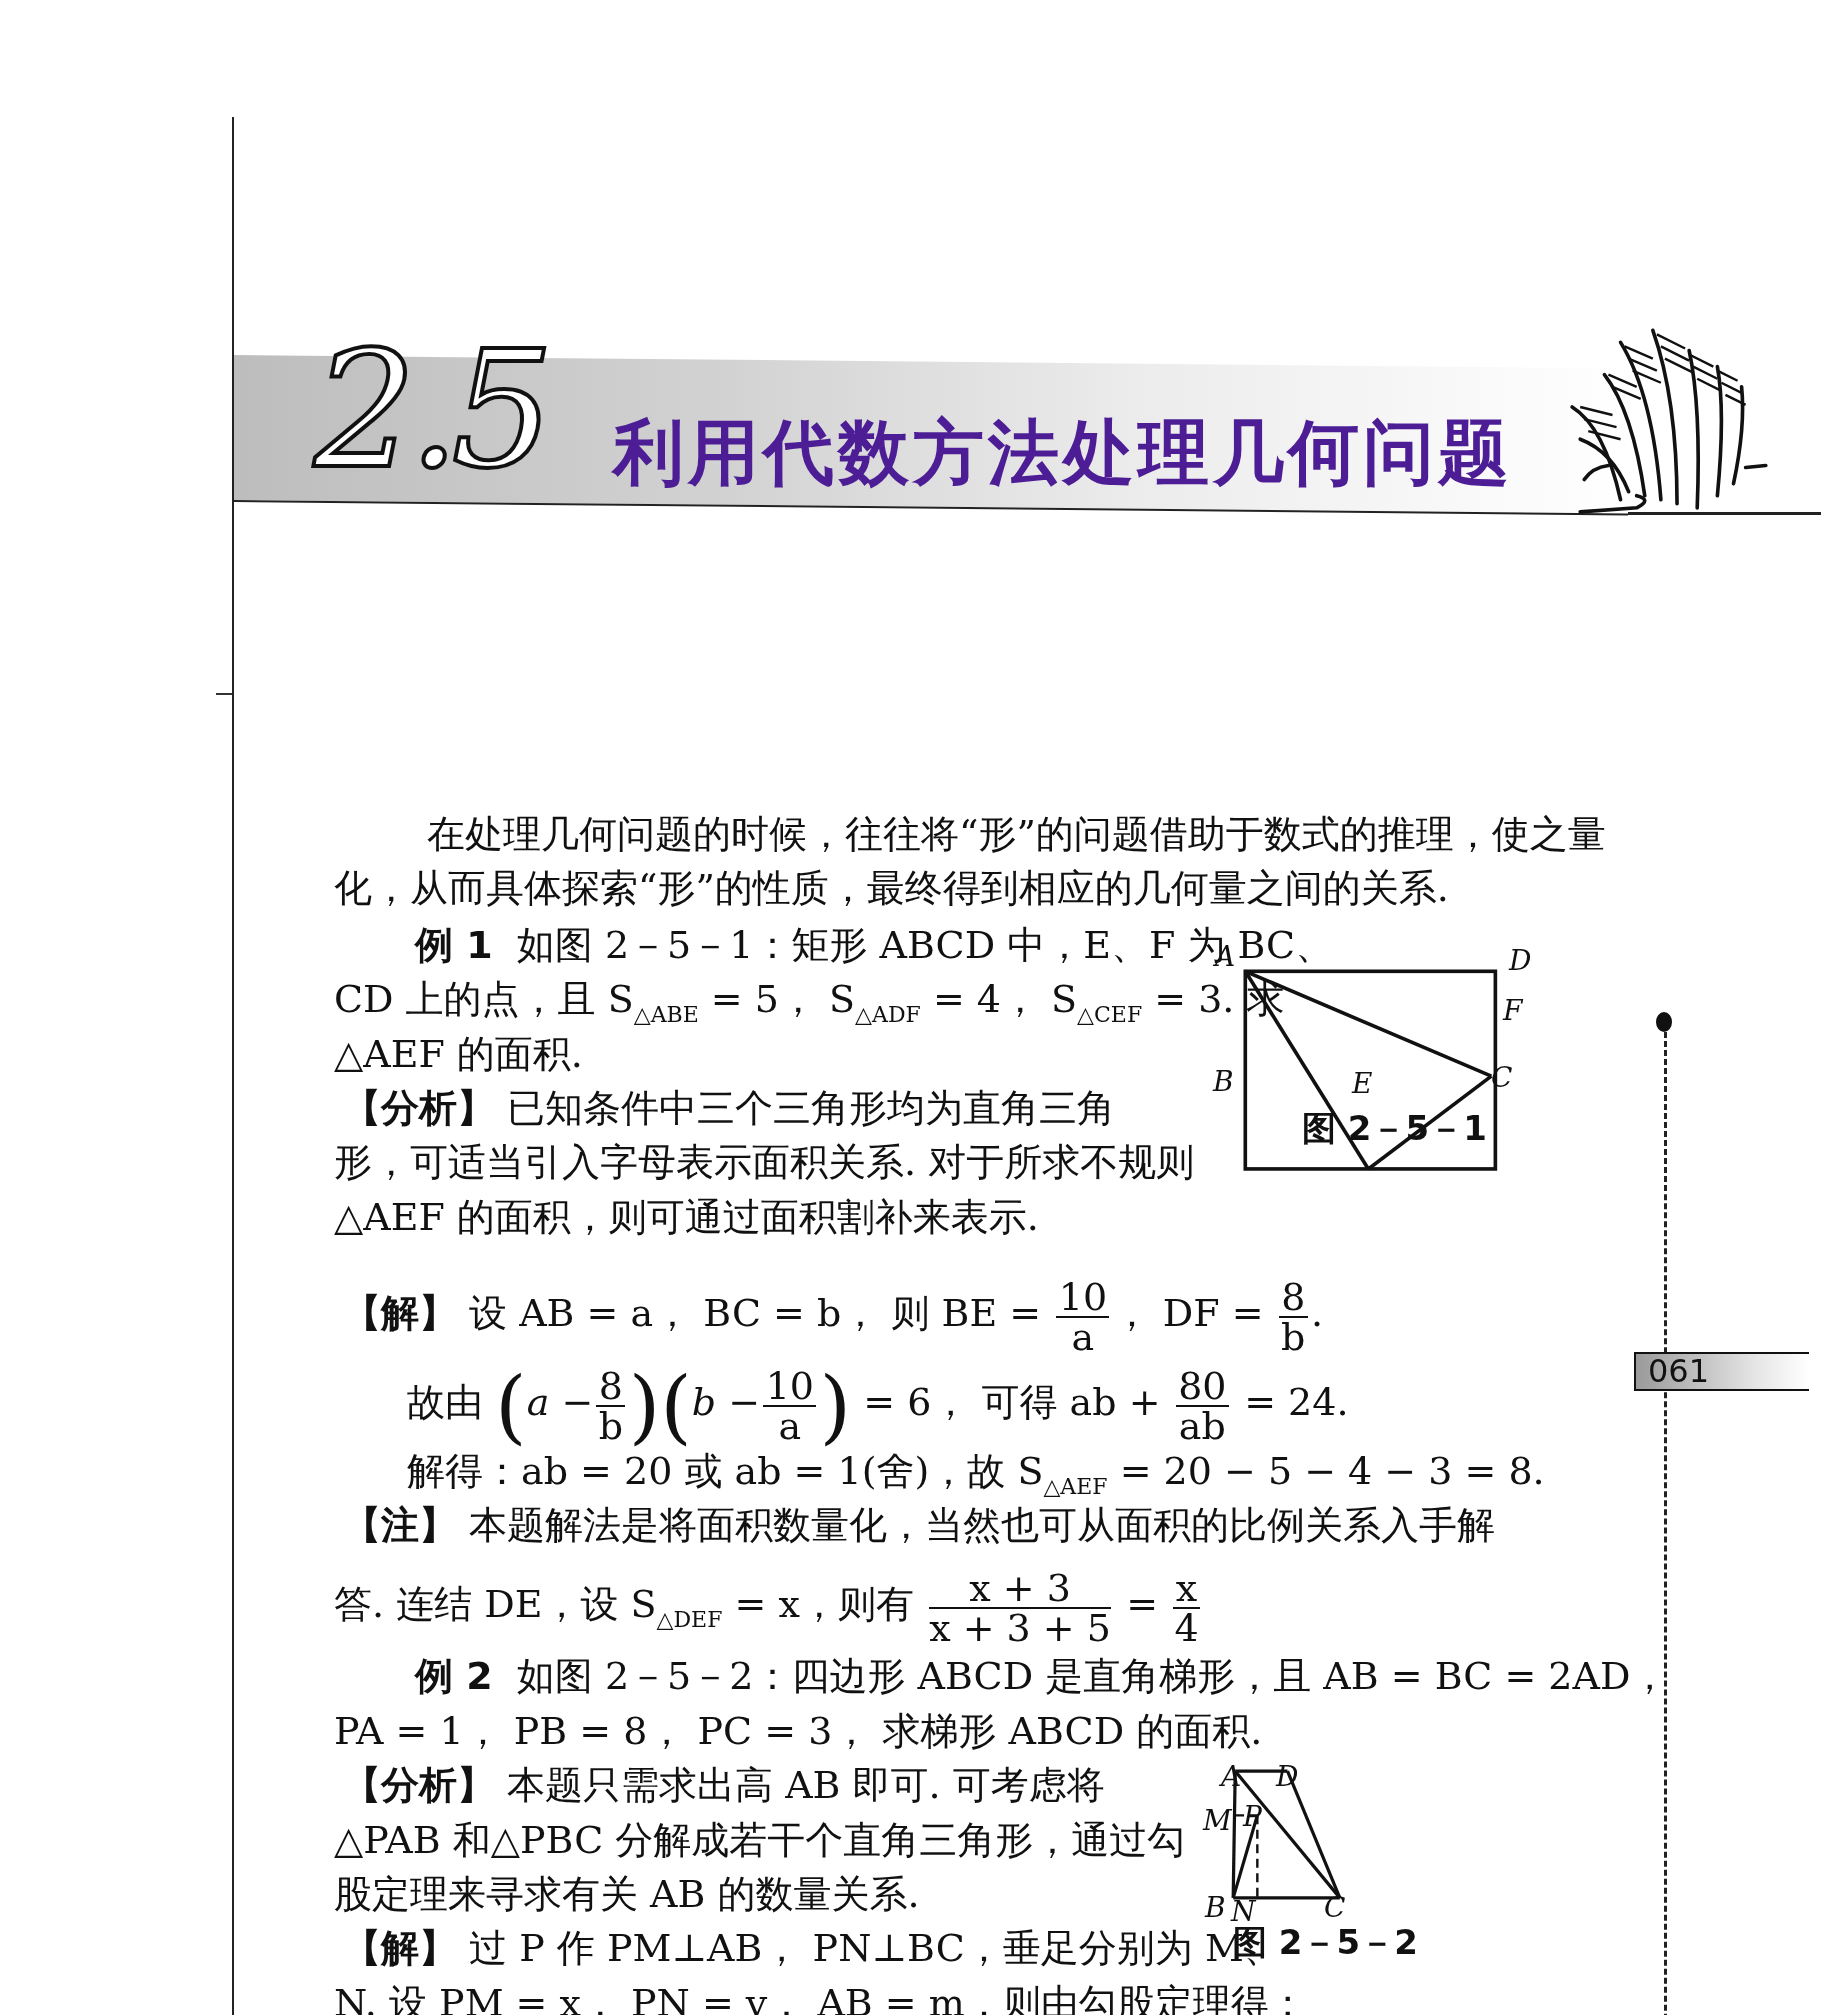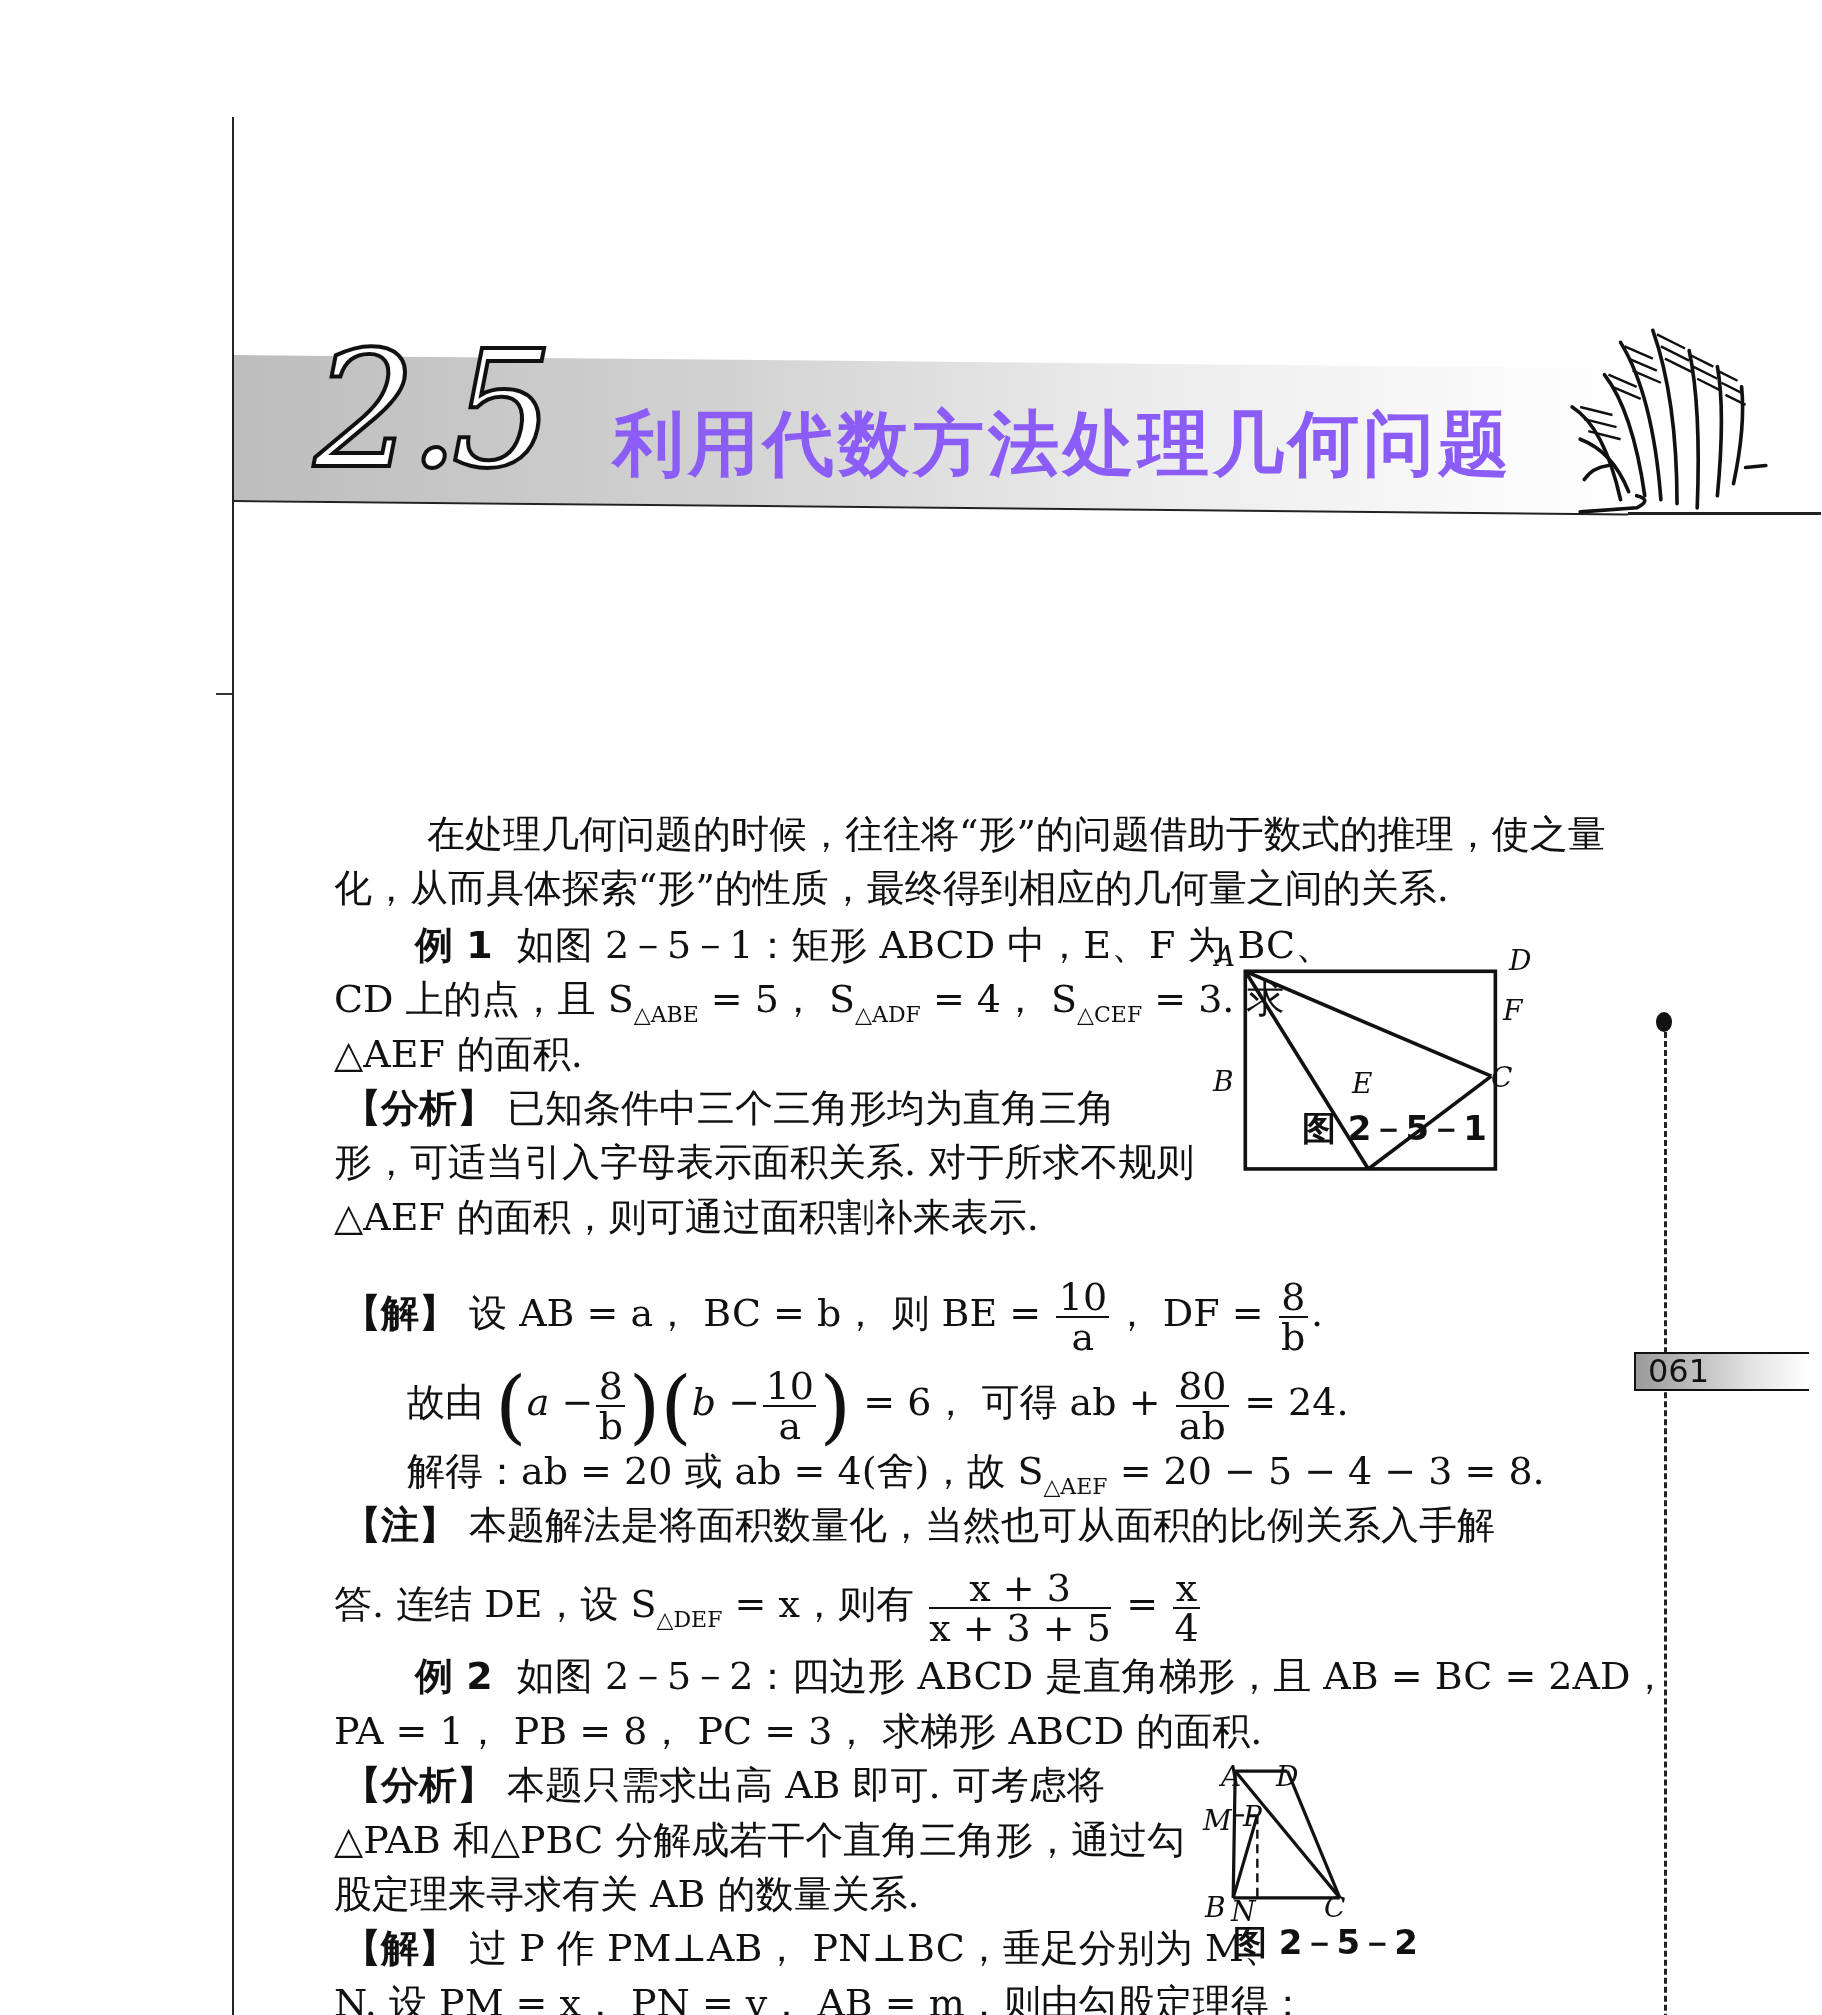--- a/index.html
+++ b/index.html
@@ -7,22 +7,22 @@
          font-family:"DejaVu Serif","Liberation Serif",serif; color:#111; }
   .abs { position:absolute; }
   .margin-line-left { left:232px; top:117px; width:2.4px; height:2358px; background:#222; }
   .margin-tick { left:216px; top:693px; width:16px; height:2px; background:#333; }
   
   .banner { left:234px; top:355px; width:1394px; height:145px;
             background:linear-gradient(90deg,#bdbdbd 0%,#d2d2d2 35%,#ececec 65%,#ffffff 100%);
             border-bottom:2.8px solid #222; transform:skewY(0.55deg); transform-origin:left top; }
   .chapter-num { left:314px; top:330px; font-family:"DejaVu Serif",serif; font-size:161px; line-height:161px;
                  color:#fff; font-style:italic; -webkit-text-stroke:4px #111; letter-spacing:-8px; }
-  .chapter-title { left:613px; top:403px; font-family:"DejaVu Sans","Liberation Sans",sans-serif;
-                   font-weight:bold; font-size:71px; line-height:81px; color:#8b5cf6; letter-spacing:4px; }
+  .chapter-title { left:613px; top:412px; font-family:"DejaVu Sans","Liberation Sans",sans-serif;
+                   font-weight:bold; font-size:71px; line-height:81px; color:#4c1d95; letter-spacing:4px; }
   .reeds { left:1556px; top:306px; width:234px; height:210px; }
   .rule-top { left:1628px; top:512px; width:193px; height:2.8px; background:#222; }
   
   .p { font-size:38px; line-height:48px; white-space:nowrap; }
   .bold { font-weight:bold; font-family:"DejaVu Sans","Liberation Sans",sans-serif; }
   i.v { font-style:italic; }
   sub.s { font-size:22px; vertical-align:-10px; }
   .frac { display:inline-block; vertical-align:middle; text-align:center; margin:0 3.2px; }
   .frac span { display:block; line-height:38px; }
   .frac .num { border-bottom:2px solid #111; padding:0 2.4px; }
@@ -108,21 +108,21 @@
 
 <div class="abs p" style="left:407px;top:1358px;height:89px;line-height:89px;">
   <span>故由</span>
   <span class="paren">(</span><i class="v">a −</i><span class="frac"><span class="num">8</span><span>b</span></span><span class="paren">)</span><span class="paren">(</span><i class="v">b −</i><span class="frac"><span class="num">10</span><span>a</span></span><span class="paren">)</span>
   <span>= 6， 可得 ab +</span>
   <span class="frac"><span class="num">80</span><span>ab</span></span>
   <span>= 24.</span>
 </div>
 
 <div class="abs p" style="left:407px;top:1447px;">
-  <span>解得：ab = 20 或 ab = 4(舍)，故 S</span><sub class="s">△AEF</sub><span> = 20 − 5 − 4 − 3 = 8.</span>
+  <span>解得：ab = 20 或 ab = 1(舍)，故 S</span><sub class="s">△AEF</sub><span> = 20 − 5 − 4 − 3 = 8.</span>
 </div>
 
 <div class="abs p" style="left:343px;top:1501px;">
   <span class="bold">【注】</span>&nbsp;<span>本题解法是将面积数量化，当然也可从面积的比例关系入手解</span>
 </div>
 <div class="abs p" style="left:334px;top:1564px;height:81px;line-height:81px;">
   <span>答. 连结 DE，设 S</span><sub class="s">△DEF</sub><span> = x，则有</span>
   <span class="frac"><span class="num">x + 3</span><span>x + 3 + 5</span></span>
   <span>=</span>
   <span class="frac"><span class="num">x</span><span>4</span></span>

